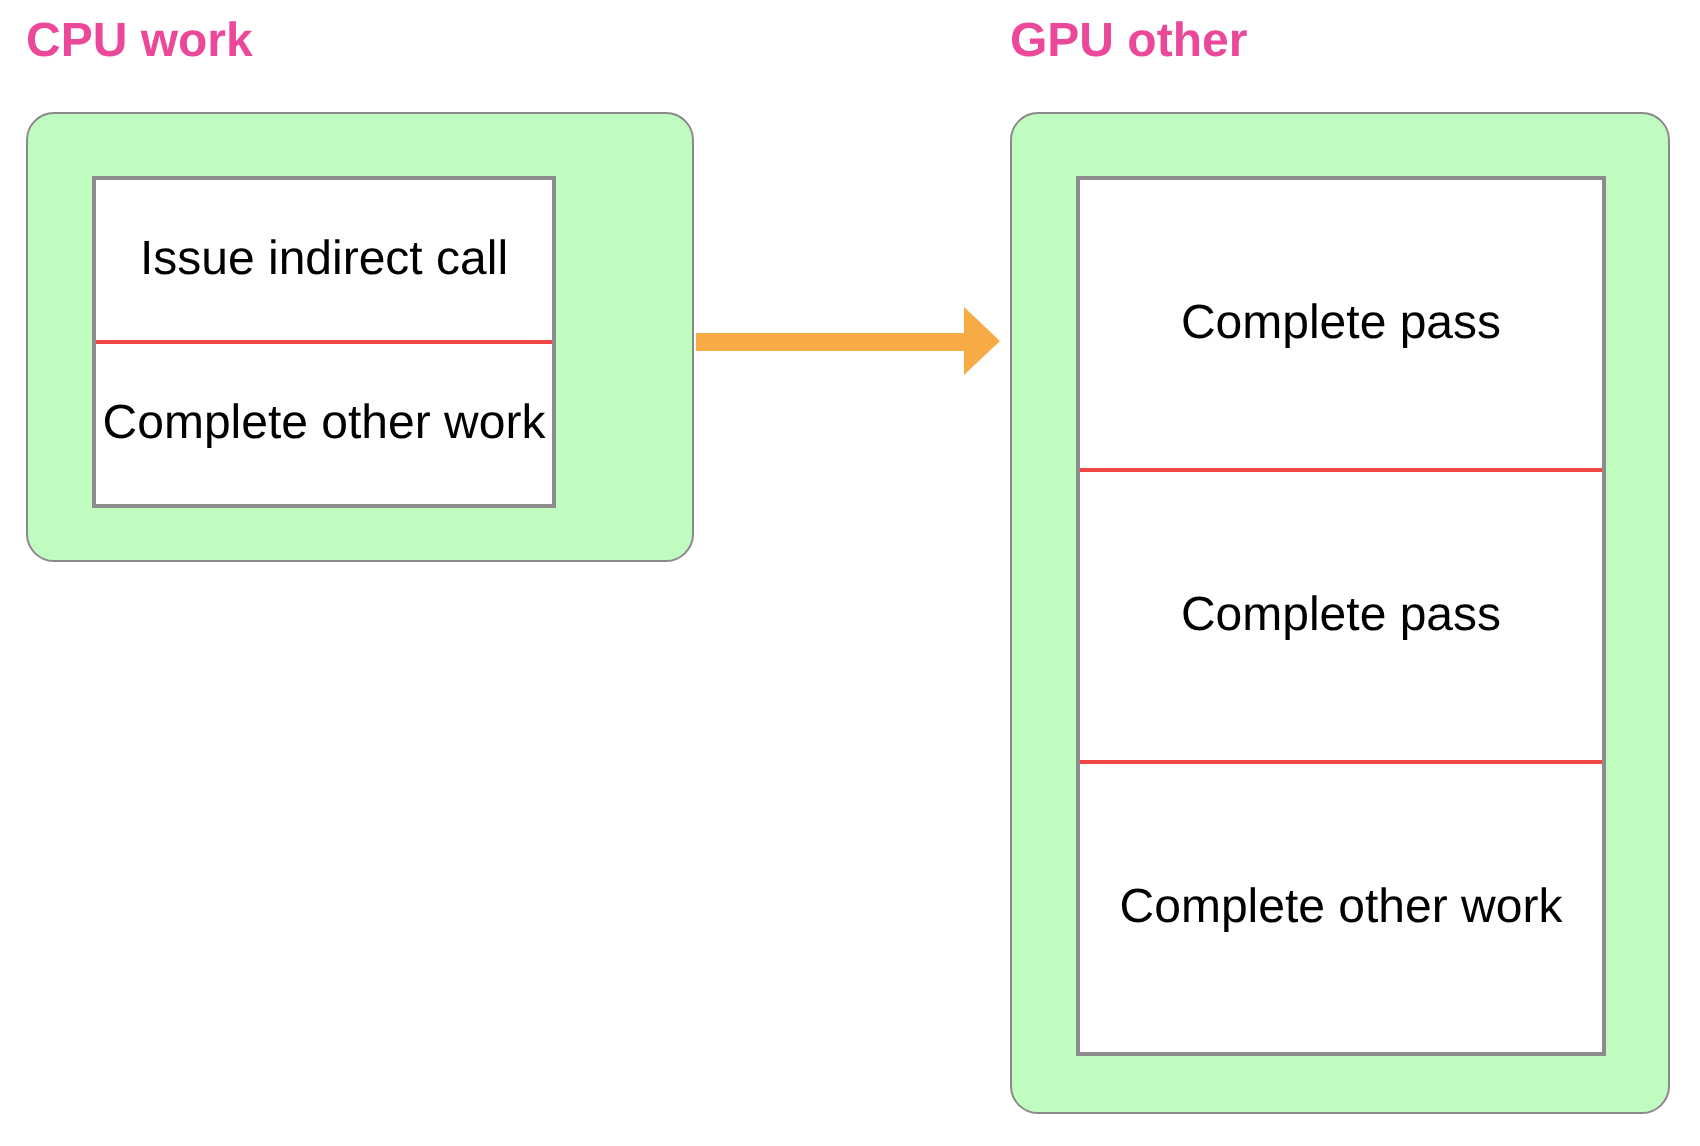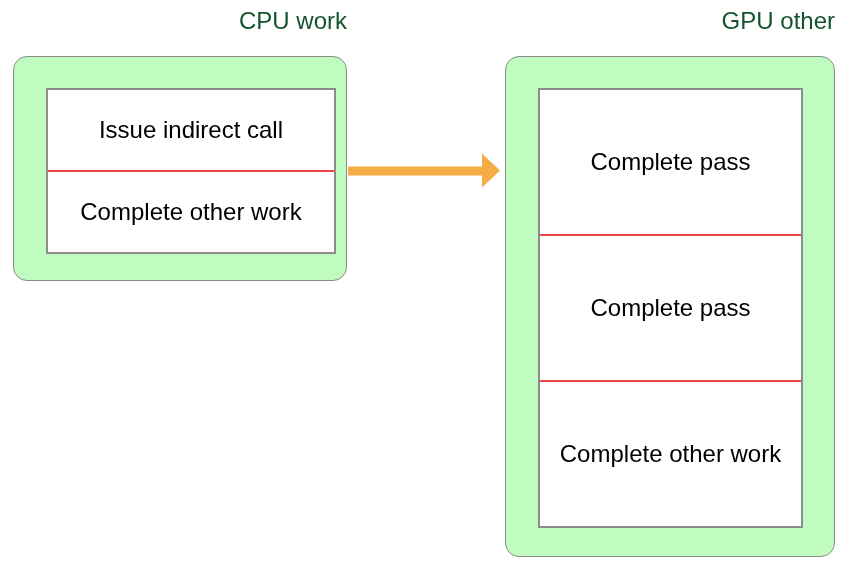--- a/index.html
+++ b/index.html
@@ -11,24 +11,24 @@
   .canvas {
     position: relative;
     width: 850px;
     height: 573px;
     background: #ffffff;
     overflow: hidden;
   }
   .col-title {
     position: absolute;
     top: 7px;
-    text-align: right;
+    text-align: left;
     font-size: 24px;
-    font-weight: normal;
-    color: #14532d;
+    font-weight: bold;
+    color: #ec4899;
     line-height: 28px;
   }
   .cpu-title { left: 13px; width: 334px; }
   .gpu-title { left: 505px; width: 330px; }
 
   .group-container {
     position: absolute;
     background: #c0fcc0;
     border: 1.5px solid #8a8a8a;
     border-radius: 14px;
@@ -38,21 +38,21 @@
   .gpu-container { left: 505px; top: 56px; width: 330px; height: 501px; }
 
   .step-box {
     position: absolute;
     background: #ffffff;
     border: 2px solid #8c8c8c;
     box-sizing: border-box;
     display: flex;
     flex-direction: column;
   }
-  .cpu-box { left: 46px; top: 88px; width: 290px; height: 166px; }
+  .cpu-box { left: 46px; top: 88px; width: 232px; height: 166px; }
   .gpu-box { left: 538px; top: 88px; width: 265px; height: 440px; }
 
   .step-cell {
     flex: 1 1 0;
     display: flex;
     align-items: center;
     justify-content: center;
     font-size: 24px;
     color: #000000;
     background: #ffffff;

